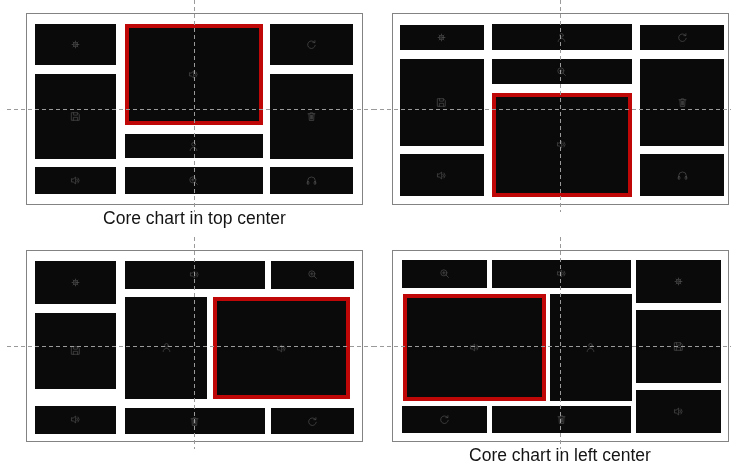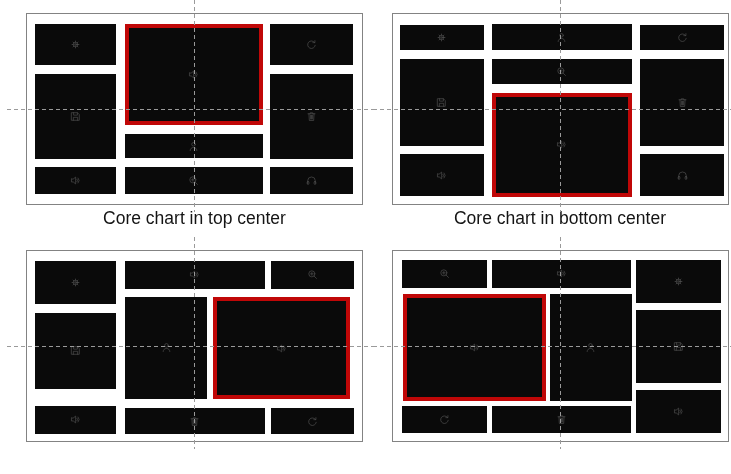--- a/index.html
+++ b/index.html
@@ -192,21 +192,20 @@
         <div class="tile" style="left: 74%; top: 73.7%; width: 24.9%; height: 22.1%;">
           <span class="icon">
             <svg viewBox="0 0 24 24" fill="none" stroke="currentColor" stroke-width="1.3" stroke-linecap="round" stroke-linejoin="round">
               <path d="M5 17.5v-5a7 7 0 0 1 14 0v5"></path>
               <rect x="4" y="14" width="3.2" height="5.2" rx="1.5"></rect>
               <rect x="16.8" y="14" width="3.2" height="5.2" rx="1.5"></rect>
             </svg>
           </span>
         </div>
       </div>
-    <div class="caption">Core chart in bottom center</div>
   </section>
 
   <section class="quadrant">
     <div class="crosshair-h"></div>
     <div class="crosshair-v"></div>
     <div class="panel">
         <div class="tile" style="left: 2.4%; top: 5.1%; width: 24.3%; height: 23%;">
           <span class="icon">
             <svg viewBox="0 0 24 24" fill="none" stroke="currentColor" stroke-width="1.3" stroke-linecap="round" stroke-linejoin="round">
               <circle cx="12" cy="12" r="4.1"></circle>
@@ -367,15 +366,16 @@
         <div class="tile" style="left: 72.8%; top: 73%; width: 25.4%; height: 22.8%;">
           <span class="icon">
             <svg viewBox="0 0 24 24" fill="none" stroke="currentColor" stroke-width="1.3" stroke-linecap="round" stroke-linejoin="round">
               <path d="M4.5 9.3v5.4h3.4l4.4 3.6V5.7L7.9 9.3z"></path>
               <path d="M14.8 9.6a3.6 3.6 0 0 1 0 4.8"></path>
               <path d="M16.8 7.4a6.8 6.8 0 0 1 0 9.2"></path>
             </svg>
           </span>
         </div>
       </div>
+    <div class="caption">Core chart in left center</div>
   </section>
 
 </div>
 
 </body></html>

